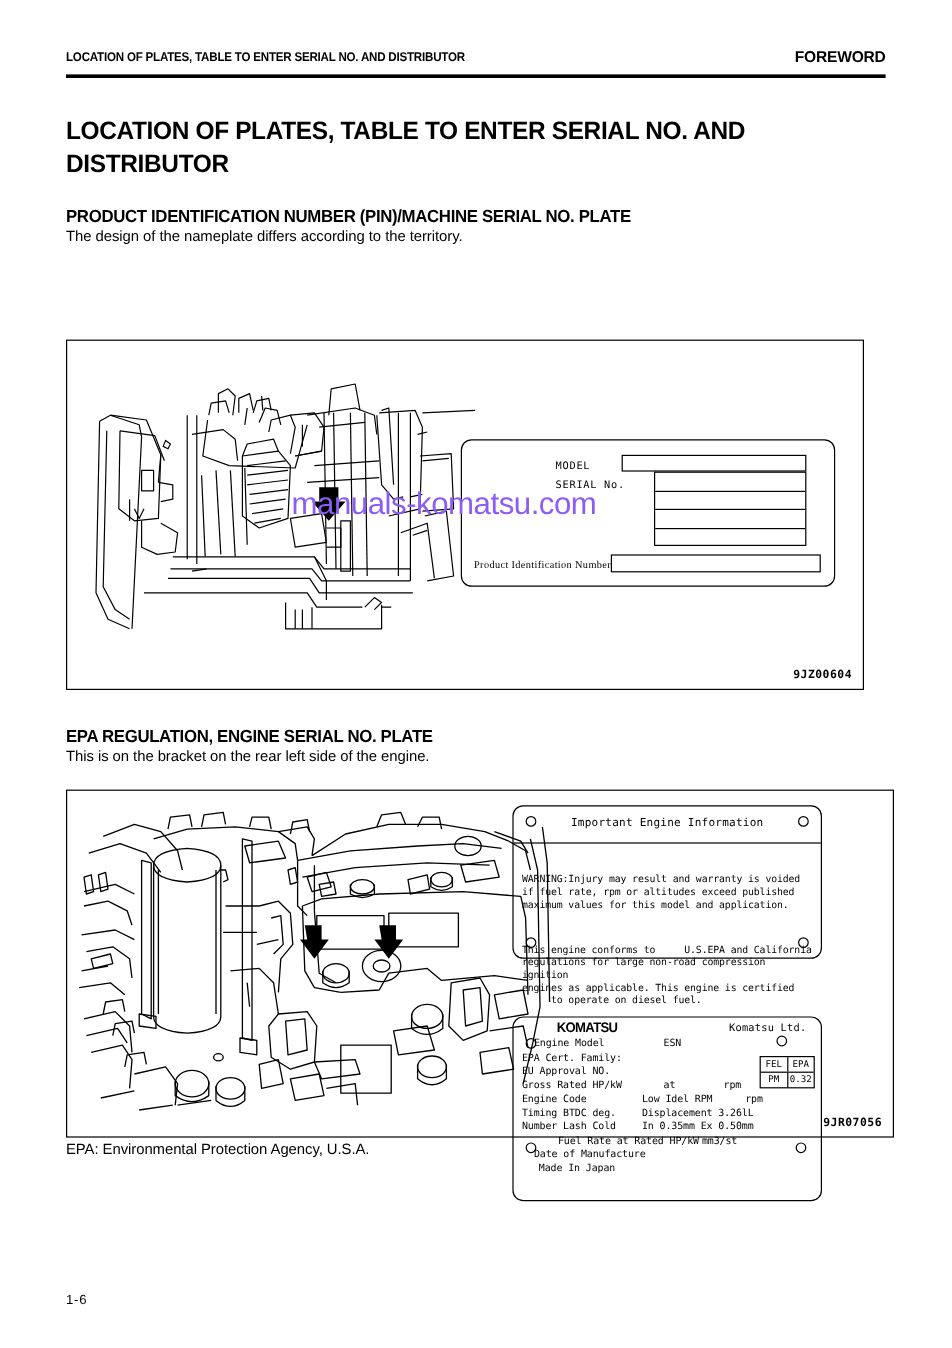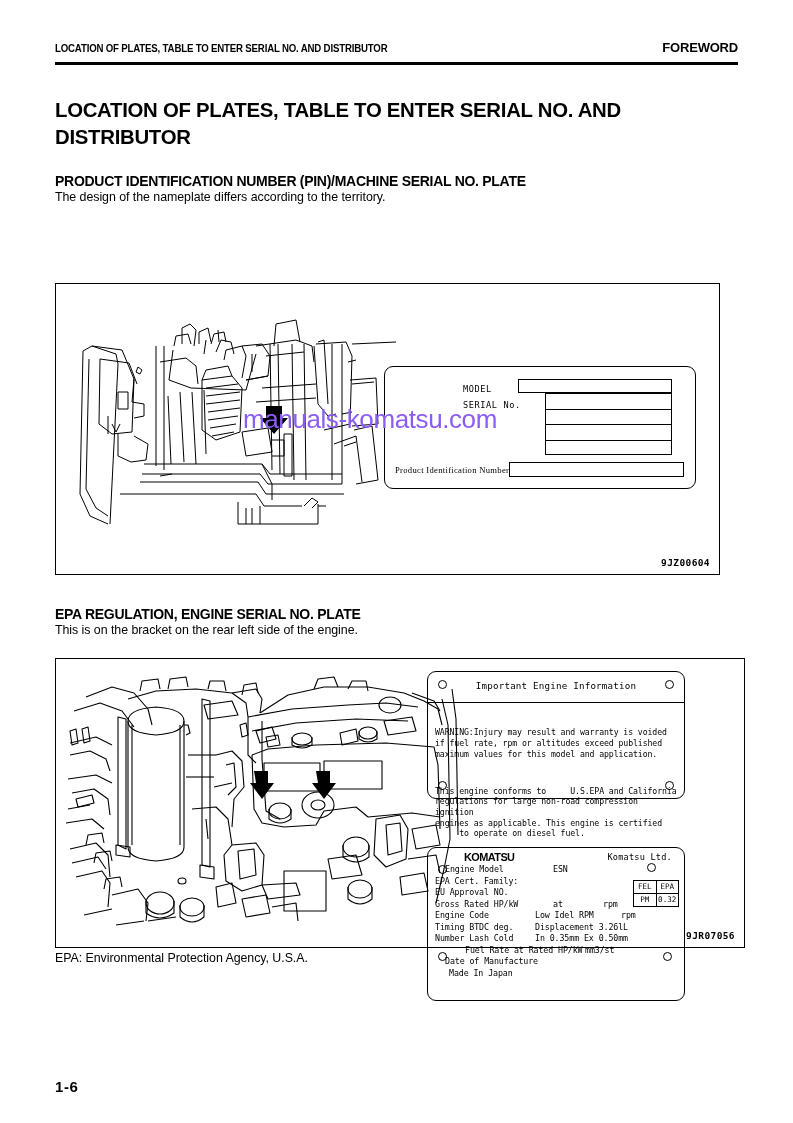--- a/index.html
+++ b/index.html
@@ -331,22 +331,22 @@
     position: absolute;
     left: 55px;
     top: 951px;
     font-size: 12.4px;
     letter-spacing: -0.05px;
   }
   .page-num {
     position: absolute;
     left: 55px;
     top: 1078px;
-    font-size: 15px;
-    font-weight: bold;
+    font-size: 11px;
+    font-weight: normal;
     letter-spacing: 0.6px;
   }
 </style>
 </head>
 <body>
 
 <div class="page-header">
   <div class="hdr-left">LOCATION OF PLATES, TABLE TO ENTER SERIAL NO. AND DISTRIBUTOR</div>
   <div class="hdr-right">FOREWORD</div>
   <div class="hdr-rule"></div>

